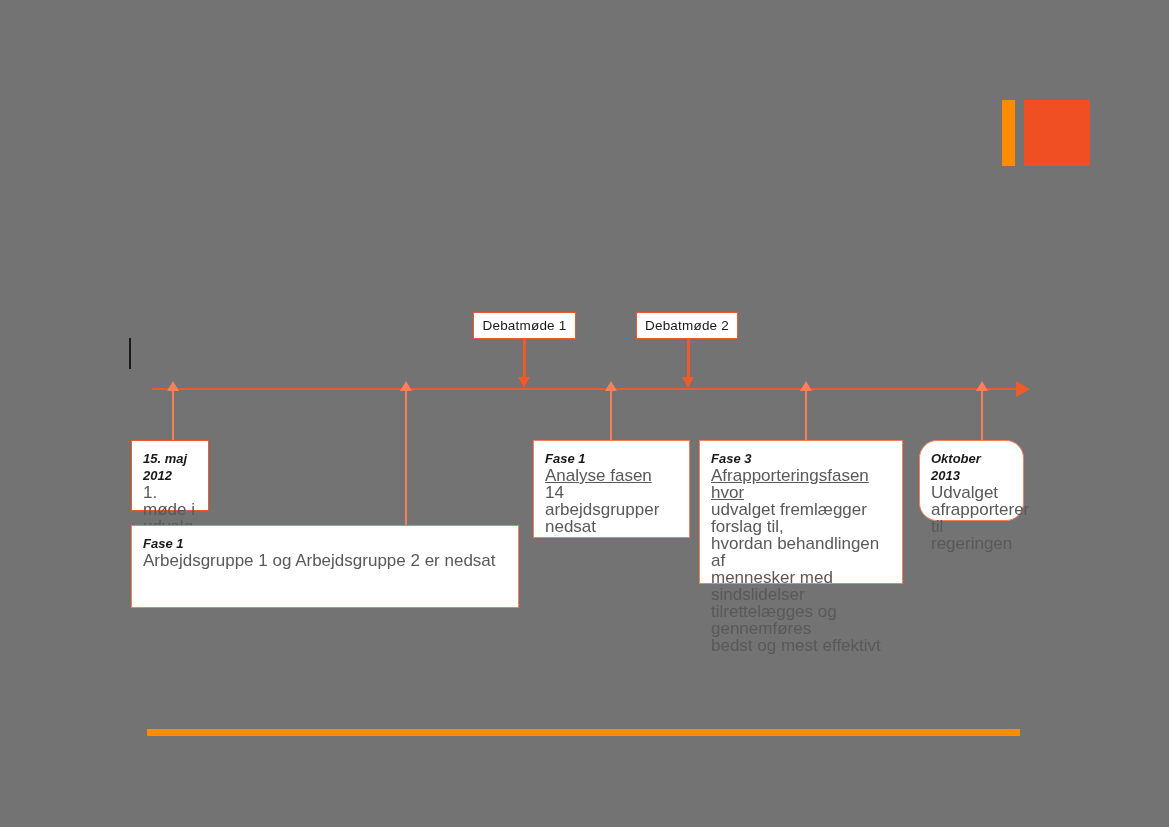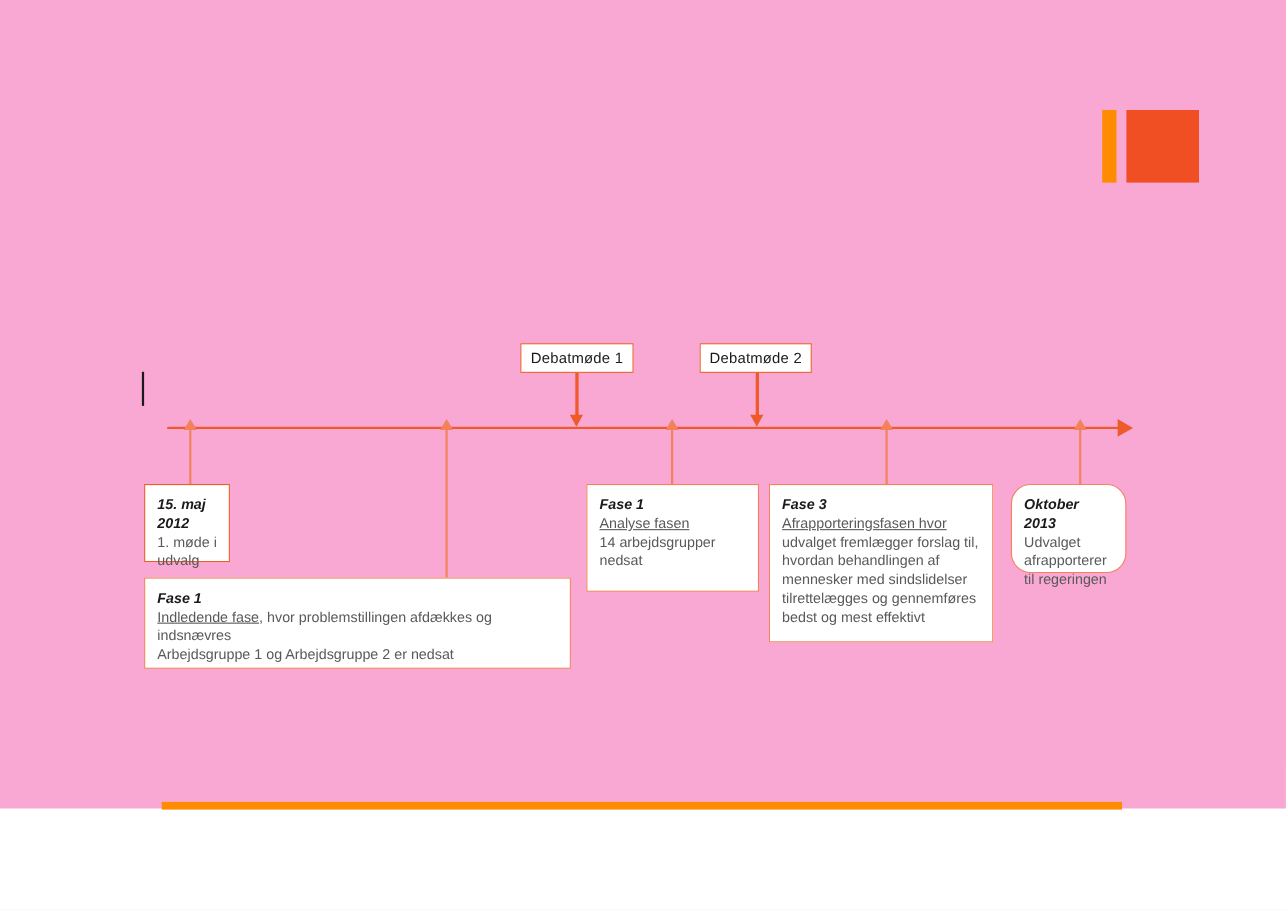--- a/index.html
+++ b/index.html
@@ -11,22 +11,22 @@
     width: 1169px;
     height: 827px;
     position: relative;
     font-family: "Liberation Sans", sans-serif;
     overflow: hidden;
   }
   .slide {
     position: absolute;
     left: 0; top: 0;
     width: 1169px;
-    height: 735px;
-    background: #f9a8d4;
+    height: 827px;
+    background: #737373;
   }
 
   
   .logo {
     position: absolute;
     left: 1002px;
     top: 100px;
     width: 88px;
     height: 66px;
   }
@@ -147,21 +147,21 @@
 
   .t-bold {
     font-weight: bold;
     color: #1a1a1a;
     font-size: 13px;
     line-height: 17px;
     font-style: italic;
   }
   .t-body {
     color: #595959;
-    font-size: 13px;
+    font-size: 17px;
     line-height: 17px;
   }
   .t-underline {
     text-decoration: underline;
   }
   .nowrap-block { white-space: pre-line; }
 </style>
 </head>
 <body>
 
@@ -212,23 +212,20 @@
       <div class="t-bold nowrap-block">15. maj
 2012</div>
       <div class="t-body nowrap-block">1. møde i
 udvalg</div>
     </div>
   </div>
 
   <div class="box box-soft" style="left:131px; top:525px; width:388px; height:83px;">
     <div class="box-inner">
       <div class="t-bold">Fase 1</div>
-      <div class="t-body">
-        <span class="t-underline">Indledende fase</span><span>, hvor problemstillingen afdækkes og indsnævres</span>
-      </div>
       <div class="t-body nowrap-block">Arbejdsgruppe 1 og Arbejdsgruppe 2 er nedsat</div>
     </div>
   </div>
 
   <div class="box box-soft" style="left:533px; top:440px; width:157px; height:98px;">
     <div class="box-inner">
       <div class="t-bold">Fase 1</div>
       <div class="t-body">
         <span class="t-underline">Analyse fasen</span><span></span>
       </div>

